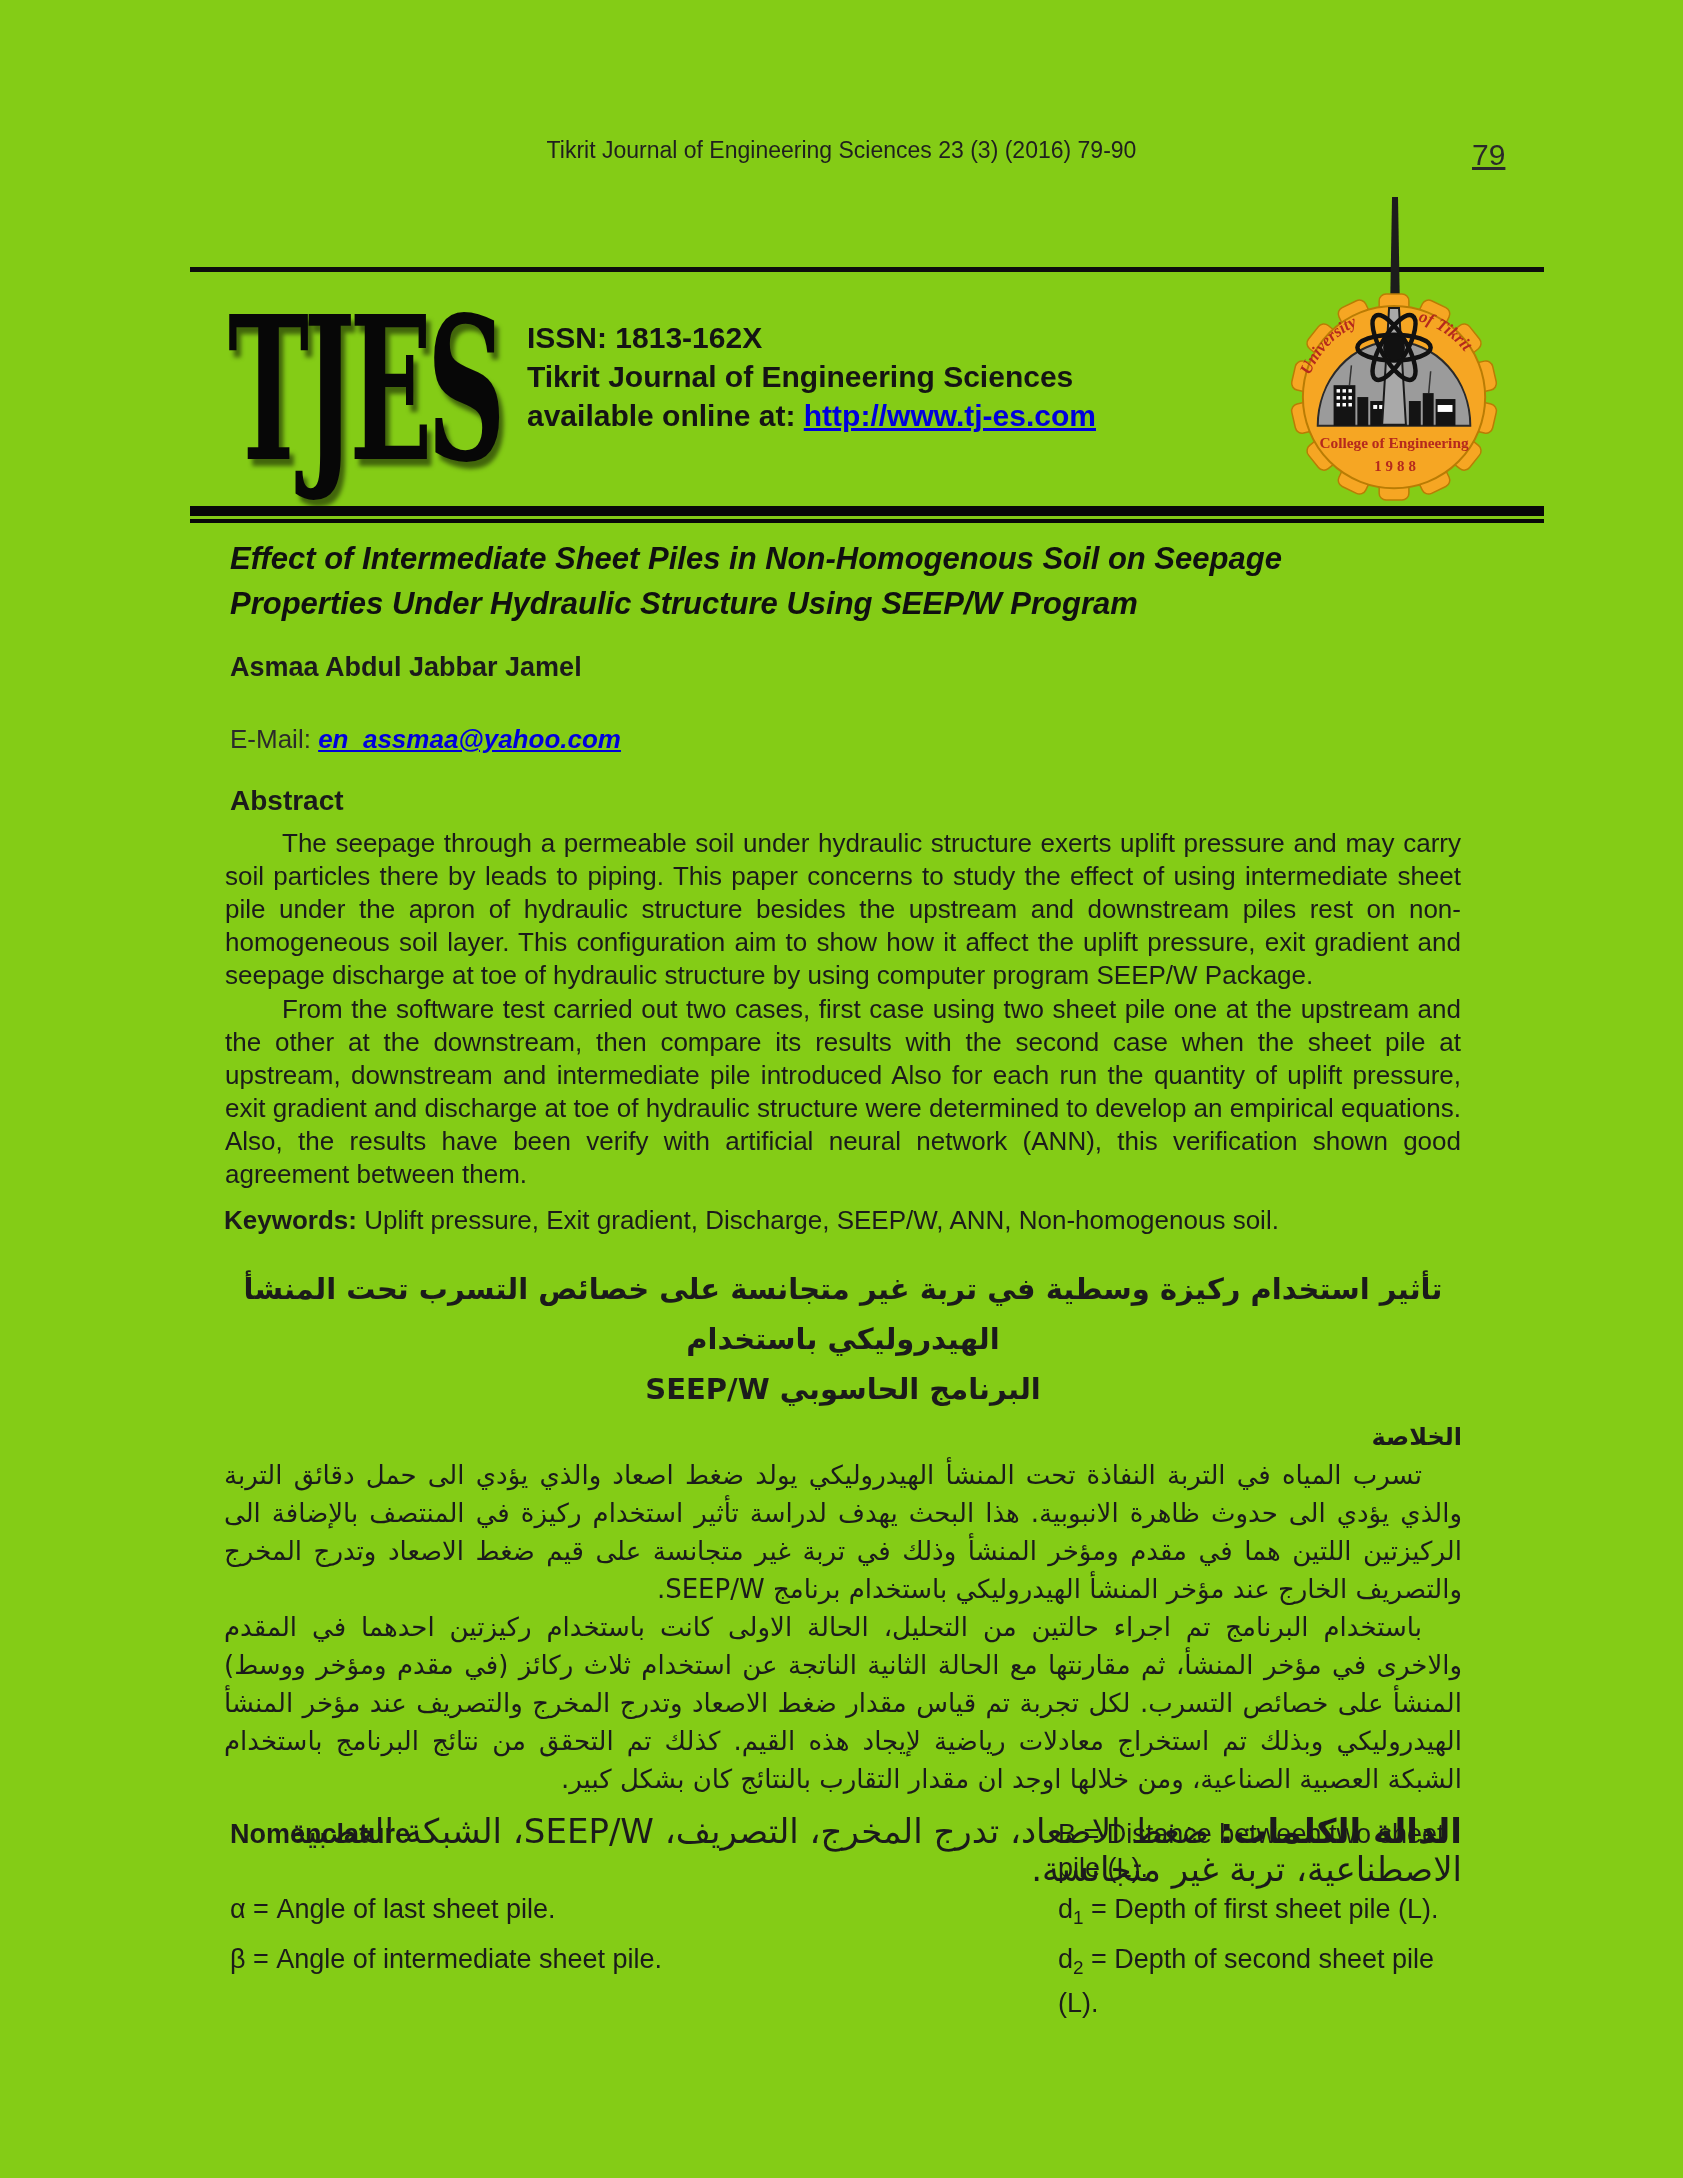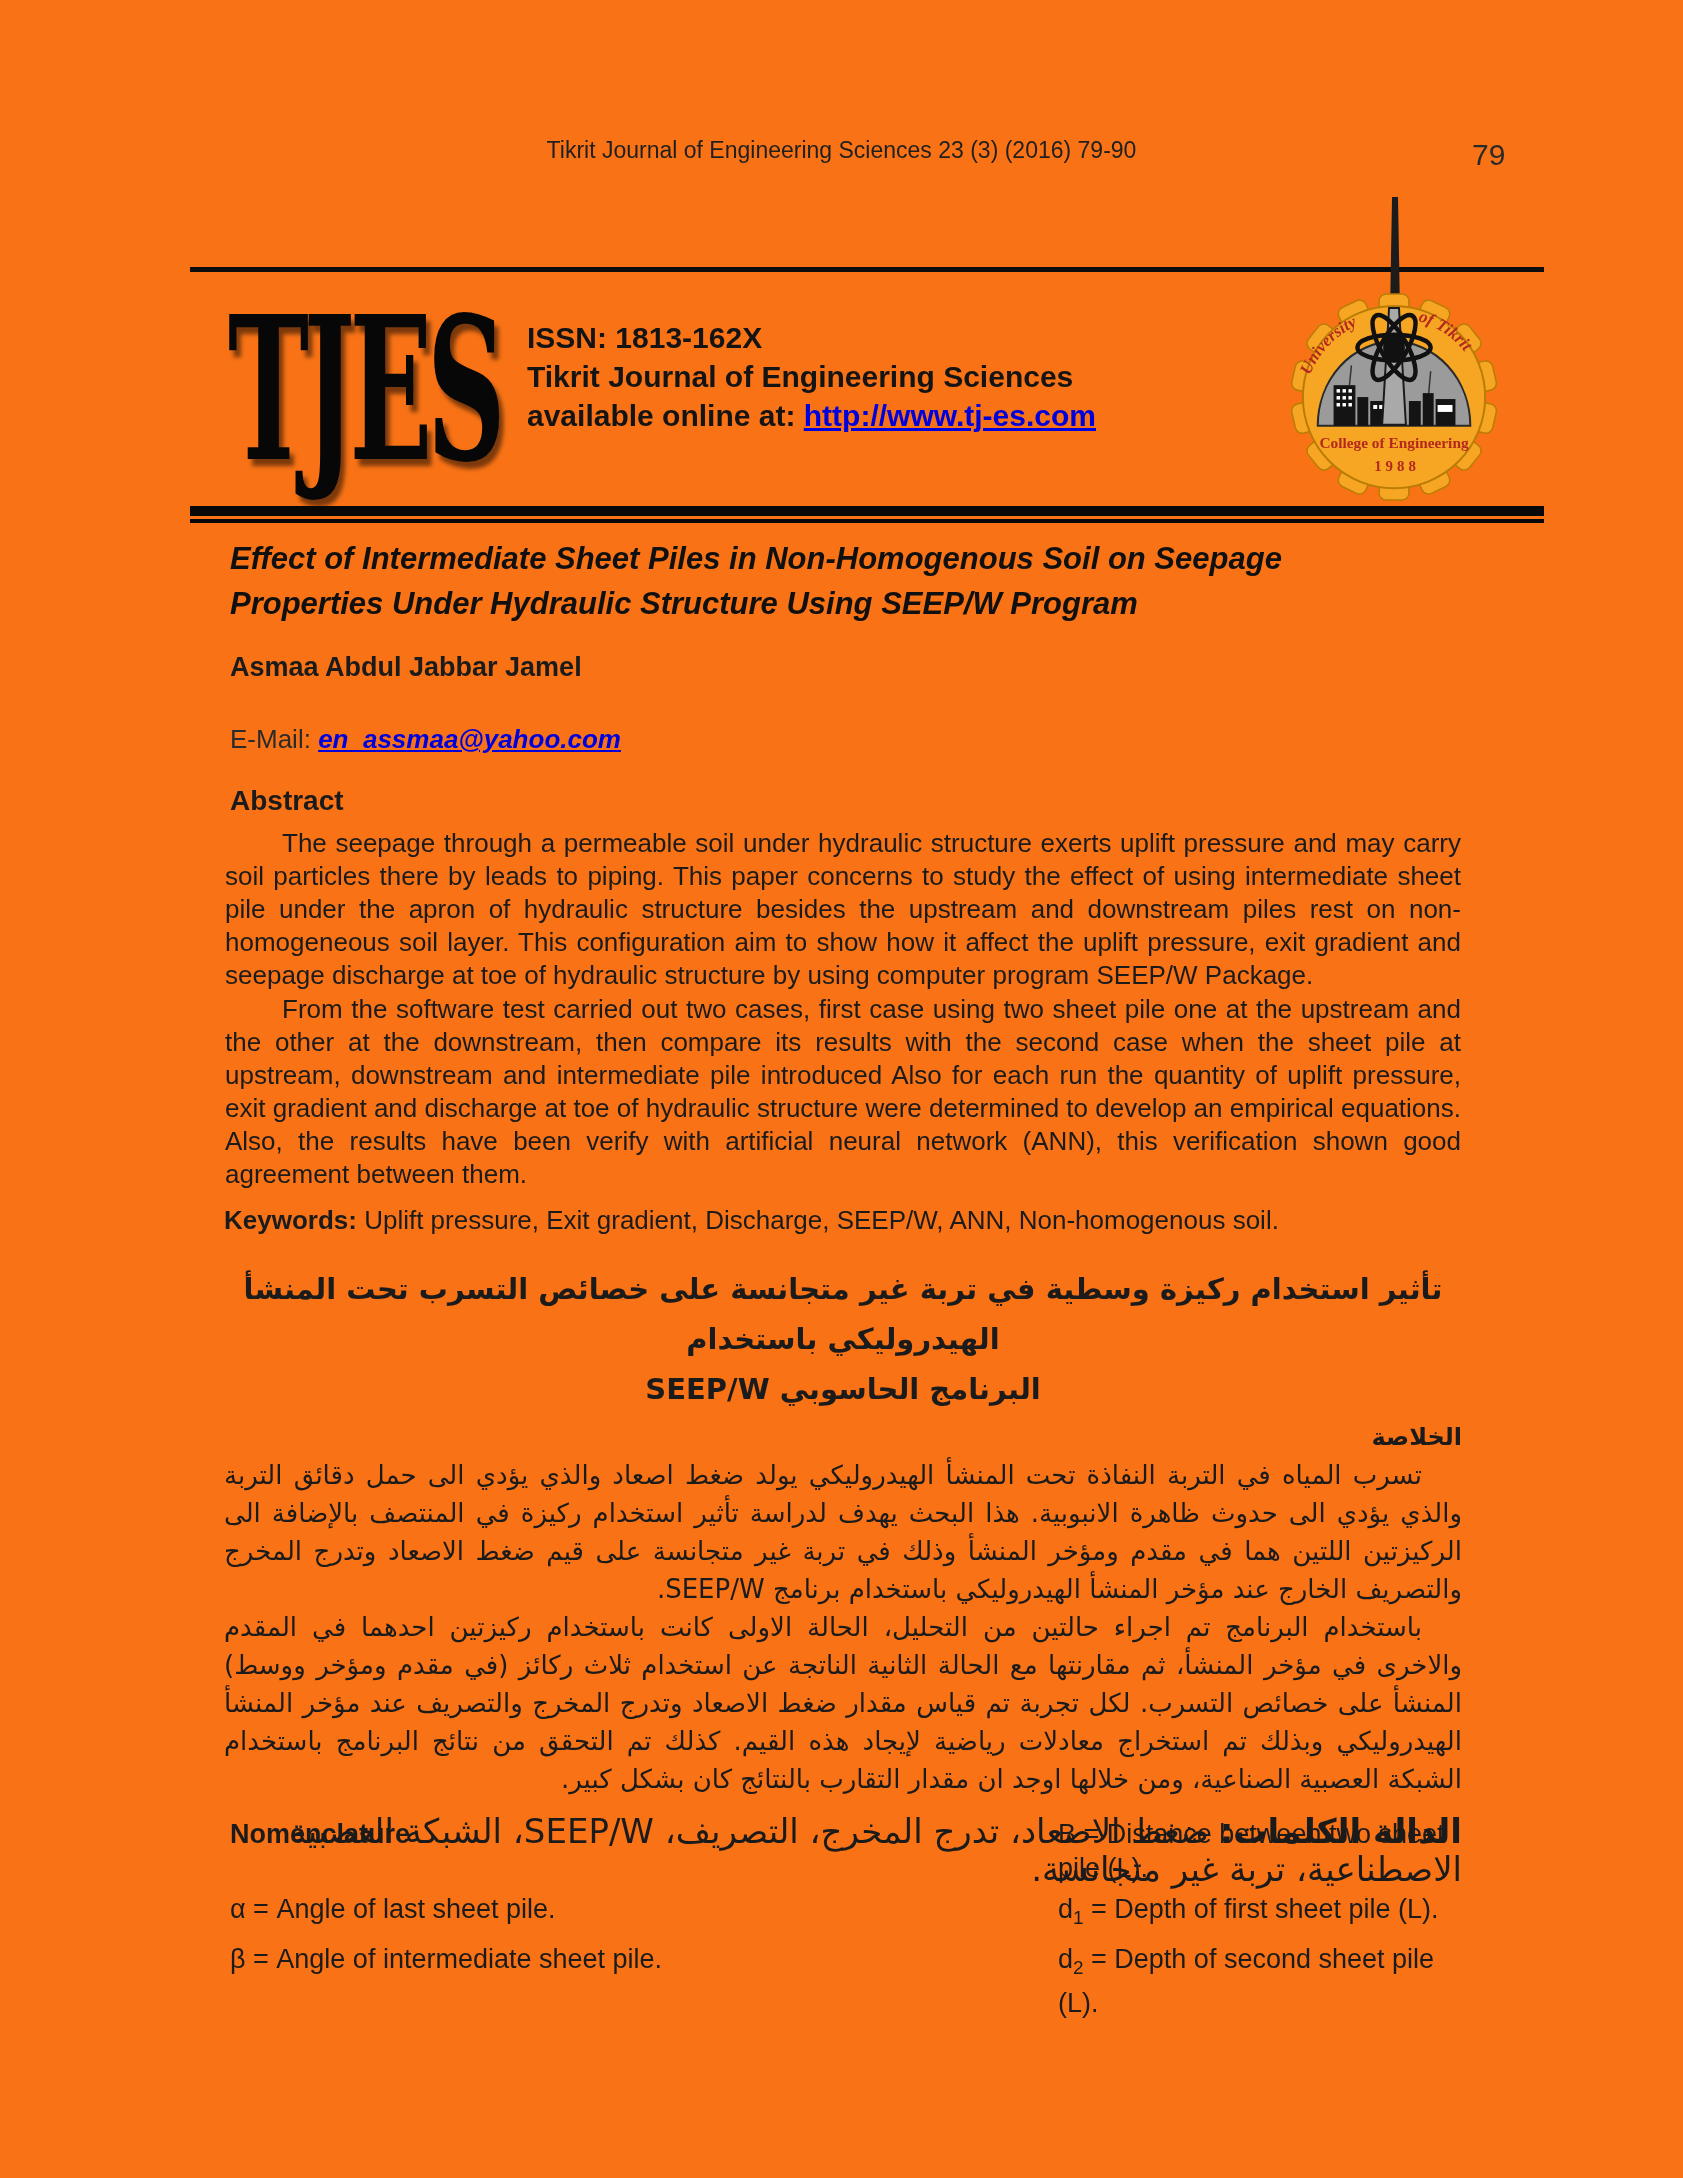--- a/index.html
+++ b/index.html
@@ -1,22 +1,22 @@
 <!DOCTYPE html>
 <html><head>
 <meta charset="utf-8">
 <style>
   html,body { margin:0; padding:0; background:#ffffff; }
   .page {
-    position:relative; width:1683px; height:2178px; background:#f97316;
+    position:relative; width:1683px; height:2178px; background:#84cc16;
     font-family:"Liberation Sans", sans-serif; color:#1b1b1b; overflow:hidden;
   }
   .header-line { position:absolute; top:137px; left:0; width:100%; text-align:center;
     font-size:23px; color:#1f1f1f; }
-  .page-num { position:absolute; top:138px; left:1472px; font-size:30px; color:#2a2a2a; }
+  .page-num { position:absolute; top:138px; left:1472px; font-size:30px; color:#2a2a2a;text-decoration:underline; }
   .rule-top { position:absolute; top:267px; left:190px; width:1354px; height:5px; background:#0d0d0d; }
 
   .tjes { position:absolute; top:303px; left:228px;
     font-family:"DejaVu Serif", serif; font-weight:bold; font-size:198px; line-height:173px;
     letter-spacing:-10px; transform:scale(0.55,1); transform-origin:left top;
     color:#070707; text-shadow:8px 7px 6px rgba(0,0,0,0.5); white-space:nowrap; }
 
   .issn-block { position:absolute; top:318px; left:527px; font-size:30px; font-weight:bold;
     line-height:39px; color:#141414; }
   .issn-block a { color:#0000dd; }

